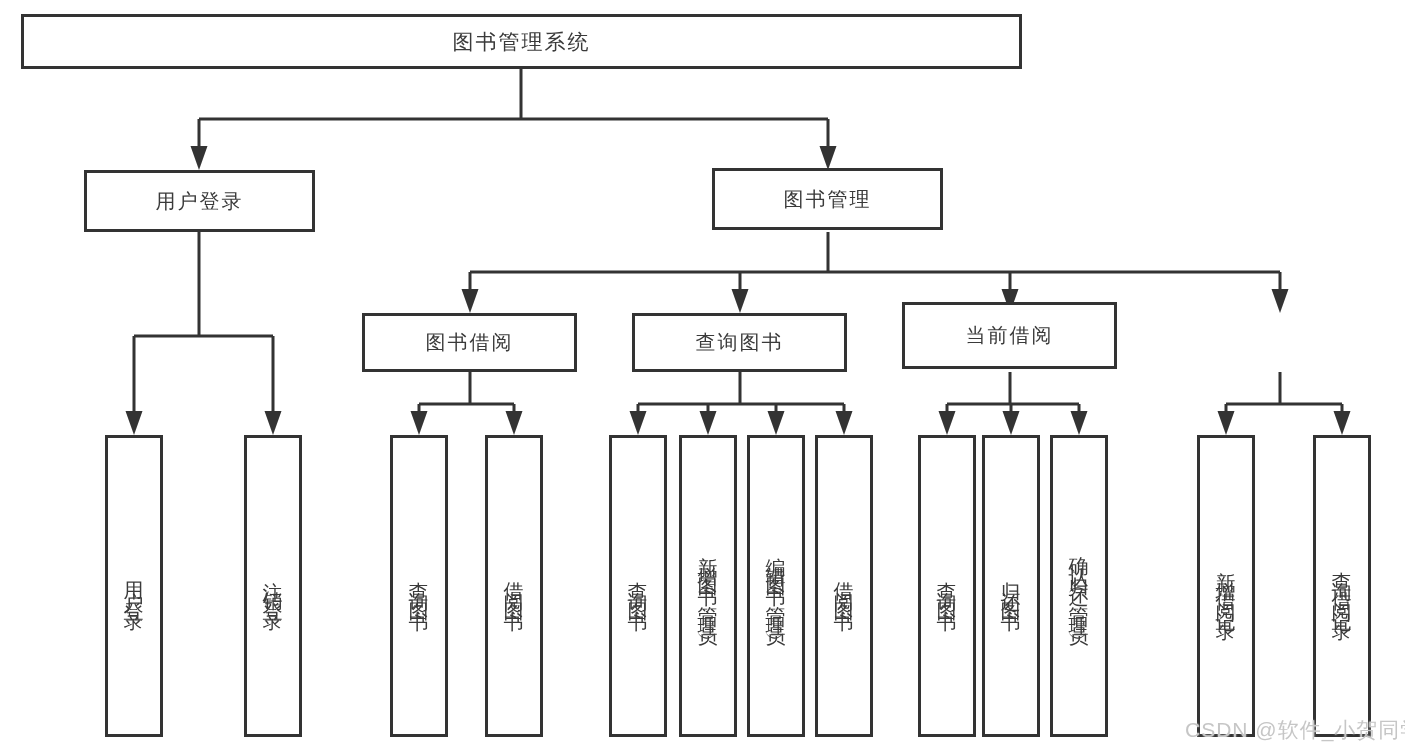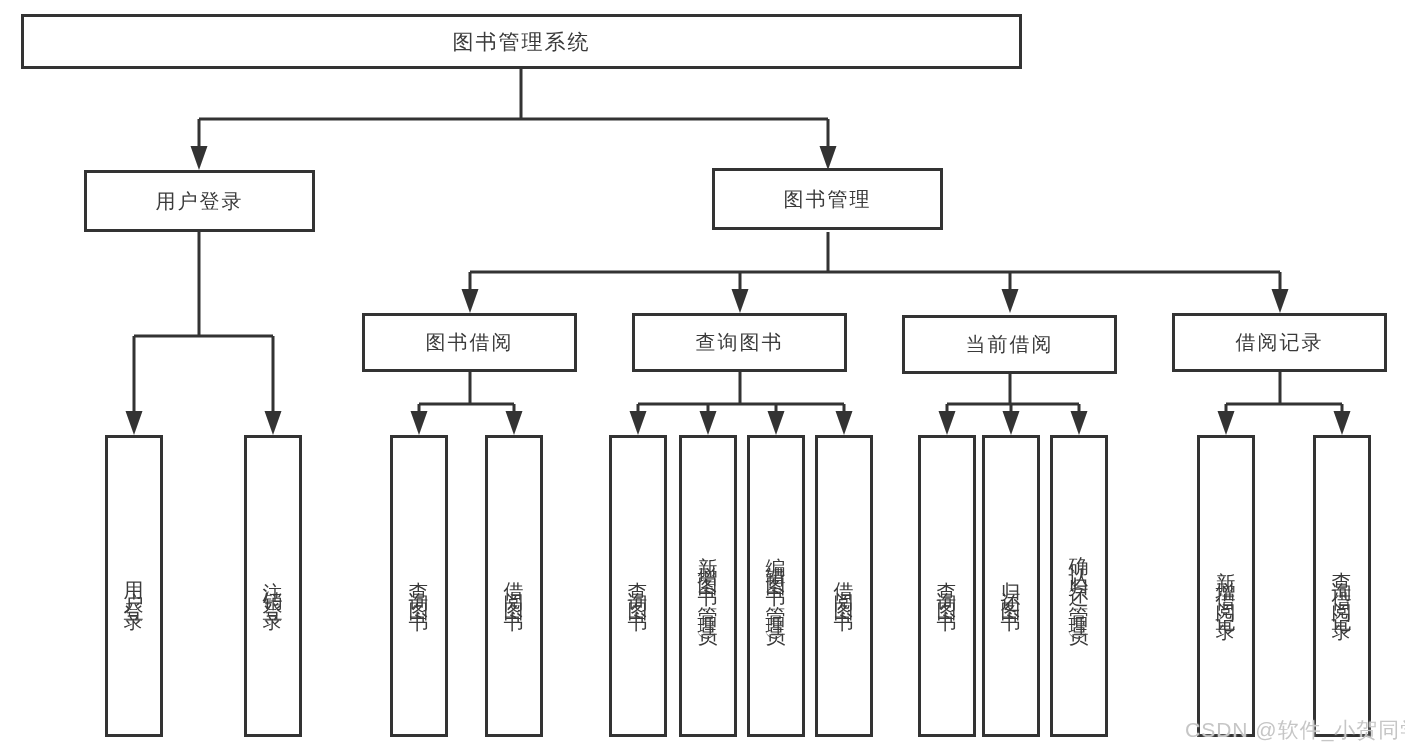--- a/index.html
+++ b/index.html
@@ -74,25 +74,22 @@
   <div class="node" style="left:712px;top:168px;width:231px;height:62px">
     <span class="hlabel">图书管理</span>
   </div>
 
   <div class="node" style="left:362px;top:313px;width:215px;height:59px">
     <span class="hlabel">图书借阅</span>
   </div>
   <div class="node" style="left:632px;top:313px;width:215px;height:59px">
     <span class="hlabel">查询图书</span>
   </div>
-  <div class="node" style="left:902px;top:315px;width:215px;height:59px">
+  <div class="node" style="left:902px;top:302px;width:215px;height:67px">
     <span class="hlabel">当前借阅</span>
-  </div>
-  <div class="node" style="left:1172px;top:313px;width:215px;height:59px">
-    <span class="hlabel">借阅记录</span>
   </div>
 
   <div class="node vbox" style="left:105px;top:435px">
     <span class="vlabel">用户登录</span>
   </div>
   <div class="node vbox" style="left:244px;top:435px">
     <span class="vlabel">注销登录</span>
   </div>
 
   <div class="node vbox" style="left:390px;top:435px">

